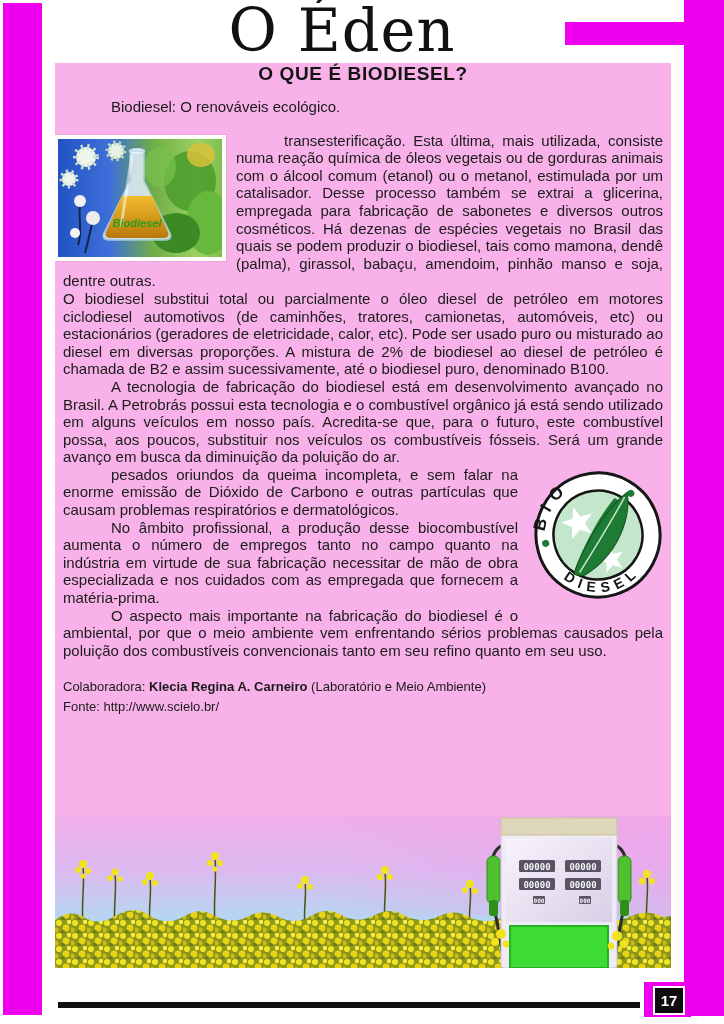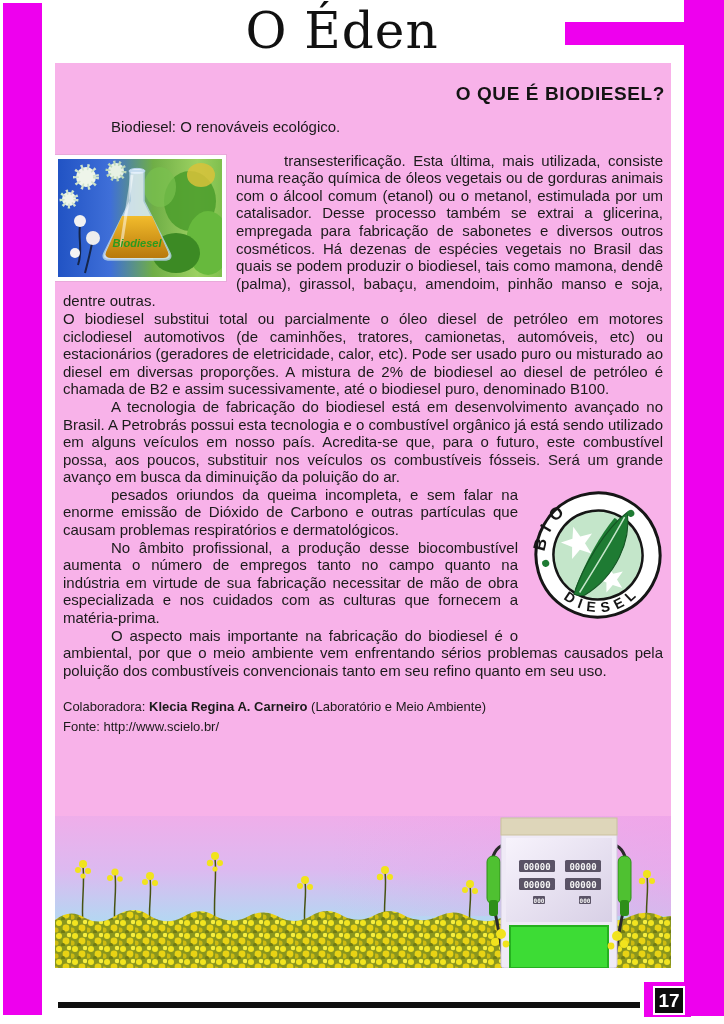--- a/index.html
+++ b/index.html
@@ -11,38 +11,38 @@
   }
   
   .bar{position:absolute;background:#ee00ee;}
   .bar-left{left:3px;top:3px;width:39px;height:1012px;}
   .bar-right{left:684px;top:0;width:40px;height:1016px;}
   .bar-topright{left:565px;top:22px;width:120px;height:23px;}
   .pagenum-block{position:absolute;left:644px;top:982px;width:47px;height:35px;background:#ee00ee;}
   .pagenum-box{
     position:absolute;left:9px;top:4px;width:28px;height:25px;
     background:#0d0d0d;border:2px solid #ffffff;
-    color:#ffffff;font-size:19px;font-weight:bold;
+    color:#ffffff;font-size:15px;font-weight:bold;
     display:flex;align-items:center;justify-content:center;
   }
   .bottom-rule{position:absolute;left:58px;top:1002px;width:582px;height:6px;background:#0f0f0f;}
   
   .masthead{
     position:absolute;top:6px;left:0;right:40px;text-align:center;
-    font-family:"DejaVu Serif", serif;font-size:50px;line-height:50px;color:#111;
+    font-family:"DejaVu Serif", serif;font-size:59px;line-height:50px;color:#111;
     letter-spacing:1px;
   }
   
   .content{
     position:absolute;left:55px;top:63px;width:616px;height:905px;
     background:#f8b2e9;overflow:hidden;
   }
   .headline{
-    text-align:right;font-size:19px;font-weight:800;letter-spacing:.6px;
-    margin:20px 6px 13px 6px;color:#141414;
+    text-align:center;font-size:19px;font-weight:800;letter-spacing:.6px;
+    margin:0 6px 13px 6px;color:#141414;
   }
   .article{padding:0 8px;}
   .para{
     text-align:justify;font-size:15px;line-height:17.6px;
     text-indent:48px;margin:0;
   }
   .para.lead{margin-bottom:16px;}
   .para.noindent{text-indent:0;}
   .credits{margin-top:18px;font-size:13px;line-height:20px;text-indent:0;}
   .credits .bold{font-weight:bold;}
@@ -143,21 +143,21 @@
           </text>
           <text font-size="14" font-weight="bold" fill="#161616" letter-spacing="6">
             <textPath href="#arcBottom" startOffset="8">DIESEL</textPath>
           </text>
         </g>
       </svg>
         </span>
       <span>pesados oriundos da queima incompleta, e sem falar na enorme emissão de Dióxido de Carbono e outras partículas que causam problemas respiratórios e dermatológicos.</span>
     </div>
 
-    <div class="para">No âmbito profissional, a produção desse biocombustível aumenta o número de empregos tanto no campo quanto na indústria em virtude de sua fabricação necessitar de mão de obra especializada e nos cuidados com as culturas que fornecem a matéria-prima.</div>
+    <div class="para">No âmbito profissional, a produção desse biocombustível aumenta o número de empregos tanto no campo quanto na indústria em virtude de sua fabricação necessitar de mão de obra especializada e nos cuidados com as empregada que fornecem a matéria-prima.</div>
     <div class="para">O aspecto mais importante na fabricação do biodiesel é o ambiental, por que o meio ambiente vem enfrentando sérios problemas causados pela poluição dos combustíveis convencionais tanto em seu refino quanto em seu uso.</div>
 
     <div class="credits">
       <div>
         <span>Colaboradora:</span>
         <span class="bold">Klecia Regina A. Carneiro</span>
         <span>(Laboratório e Meio Ambiente)</span>
       </div>
       <div>Fonte: http://www.scielo.br/</div>
     </div>

